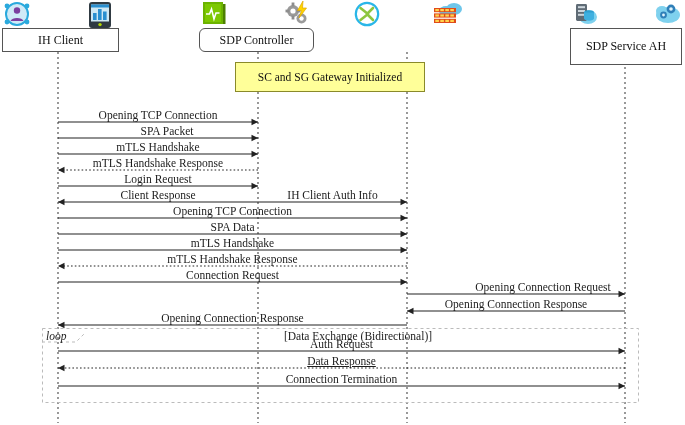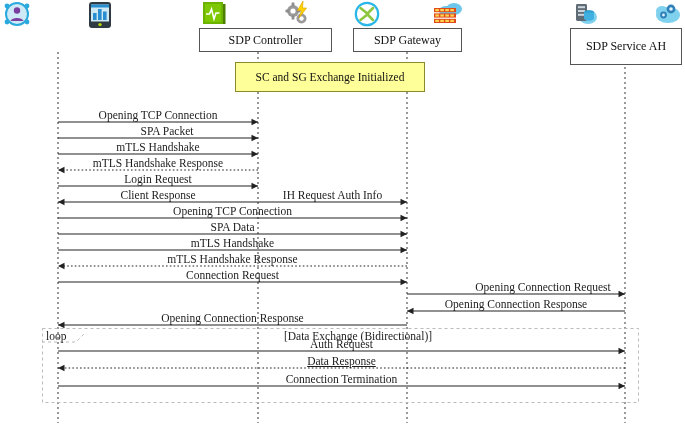--- a/index.html
+++ b/index.html
@@ -93,25 +93,25 @@
       </g>
       <g>
         <line x1="625" y1="368" x2="58" y2="368" stroke="#222222" stroke-width="1.1" stroke-dasharray="1.6,2.2"></line>
         <path d="M58 368 L64.5 364.8 L64.5 371.2 Z" fill="#222222"></path>
       </g>
       <g>
         <line x1="58" y1="386" x2="625" y2="386" stroke="#222222" stroke-width="1.1" stroke-dasharray="none"></line>
         <path d="M625 386 L618.5 382.8 L618.5 389.2 Z" fill="#222222"></path>
       </g>
     </svg>
-    <div class="hdr-box" style="left: 199px; top: 28px; width: 133px; height: 24px;">
+    <div class="hdr-box" style="left: 2px; top: 28px; width: 117px; height: 24px;">
+      <div class="hdr-txt">IH Client</div>
+    </div>
+    <div class="hdr-box" style="left: 199px; top: 28px; width: 115px; height: 24px; border-radius: 6px;">
       <div class="hdr-txt">SDP Controller</div>
-    </div>
-    <div class="hdr-box" style="left: 353px; top: 28px; width: 109px; height: 24px;">
-      <div class="hdr-txt">SDP Gateway</div>
     </div>
     <div class="hdr-box" style="left: 570px; top: 28px; width: 112px; height: 37px;">
       <div class="hdr-txt">SDP Service AH</div>
     </div>
     <div class="icon" style="left: 4px; top: 1px; width: 26px; height: 26px;"><svg width="26" height="26" viewBox="0 0 26 26">
         <circle cx="13" cy="13" r="11" fill="#cfeaf7" stroke="#2aa9dd" stroke-width="2"></circle>
         <circle cx="13" cy="9.5" r="3.2" fill="#7b3fa0"></circle>
         <path d="M6.5 20c1.2-4 11.8-4 13 0z" fill="#7b3fa0"></path>
         <circle cx="3" cy="5" r="2.4" fill="#2aa9dd"></circle>
         <circle cx="23" cy="5" r="2.4" fill="#2aa9dd"></circle>
@@ -190,41 +190,41 @@
     <div class="icon" style="left: 654px; top: 0px; width: 28px; height: 26px;"><svg width="28" height="26" viewBox="0 0 28 26">
         <ellipse cx="14" cy="15" rx="12" ry="8" fill="#7fd1ee"></ellipse>
         <ellipse cx="8" cy="11" rx="6" ry="5" fill="#7fd1ee"></ellipse>
         <g fill="#2f7fb8">
           <circle cx="17" cy="9" r="4.4"></circle>
           <circle cx="9.5" cy="15" r="3.4"></circle>
         </g>
         <circle cx="17" cy="9" r="1.8" fill="#dff3fb"></circle>
         <circle cx="9.5" cy="15" r="1.4" fill="#dff3fb"></circle>
       </svg></div>
-    <div class="note" style="left: 235px; top: 62px; width: 190px; height: 30px;">SC and SG Exchange Initialized</div>
+    <div class="note" style="left: 235px; top: 62px; width: 190px; height: 30px;">SC and SG Gateway Initialized</div>
     <div class="lbl" style="left: 0px; top: 109px; width: 685px;">
       <span style="position: absolute; left: 158px; transform: translateX(-50%);">Opening TCP Connection</span>
     </div>
     <div class="lbl" style="left: 0px; top: 125px; width: 685px;">
       <span style="position: absolute; left: 158px; transform: translateX(-50%); margin-left: 9px;">SPA Packet</span>
     </div>
     <div class="lbl" style="left: 0px; top: 141px; width: 685px;">
       <span style="position: absolute; left: 158px; transform: translateX(-50%);">mTLS Handshake</span>
     </div>
     <div class="lbl" style="left: 0px; top: 157px; width: 685px;">
       <span style="position: absolute; left: 158px; transform: translateX(-50%);">mTLS Handshake Response</span>
     </div>
     <div class="lbl" style="left: 0px; top: 173px; width: 685px;">
       <span style="position: absolute; left: 158px; transform: translateX(-50%);">Login Request</span>
     </div>
     <div class="lbl" style="left: 0px; top: 189px; width: 685px;">
       <span style="position: absolute; left: 158px; transform: translateX(-50%);">Client Response</span>
     </div>
     <div class="lbl" style="left: 0px; top: 189px; width: 685px;">
-      <span style="position: absolute; left: 332.5px; transform: translateX(-50%);">IH Request Auth Info</span>
+      <span style="position: absolute; left: 332.5px; transform: translateX(-50%);">IH Client Auth Info</span>
     </div>
     <div class="lbl" style="left: 0px; top: 205px; width: 685px;">
       <span style="position: absolute; left: 232.5px; transform: translateX(-50%);">Opening TCP Connection</span>
     </div>
     <div class="lbl" style="left: 0px; top: 221px; width: 685px;">
       <span style="position: absolute; left: 232.5px; transform: translateX(-50%);">SPA Data</span>
     </div>
     <div class="lbl" style="left: 0px; top: 237px; width: 685px;">
       <span style="position: absolute; left: 232.5px; transform: translateX(-50%);">mTLS Handshake</span>
     </div>
@@ -245,17 +245,17 @@
     </div>
     <div class="lbl" style="left: 0px; top: 338px; width: 685px;">
       <span style="position: absolute; left: 341.5px; transform: translateX(-50%);">Auth Request</span>
     </div>
     <div class="lbl" style="left: 0px; top: 355px; width: 685px;">
       <span style="position: absolute; left: 341.5px; transform: translateX(-50%); text-decoration: underline;">Data Response</span>
     </div>
     <div class="lbl" style="left: 0px; top: 373px; width: 685px;">
       <span style="position: absolute; left: 341.5px; transform: translateX(-50%);">Connection Termination</span>
     </div>
-    <div class="loop-kw" style="left: 46px; top: 330px;">loop</div>
+    <div class="loop-kw" style="left: 46px; top: 330px; font-style: italic;">loop</div>
     <div class="lbl" style="left: 0px; top: 330px; width: 685px;">
       <span style="position: absolute; left: 358px; transform: translateX(-50%);">[Data Exchange (Bidirectional)]</span>
     </div>
   </div>
 
 </body></html>

